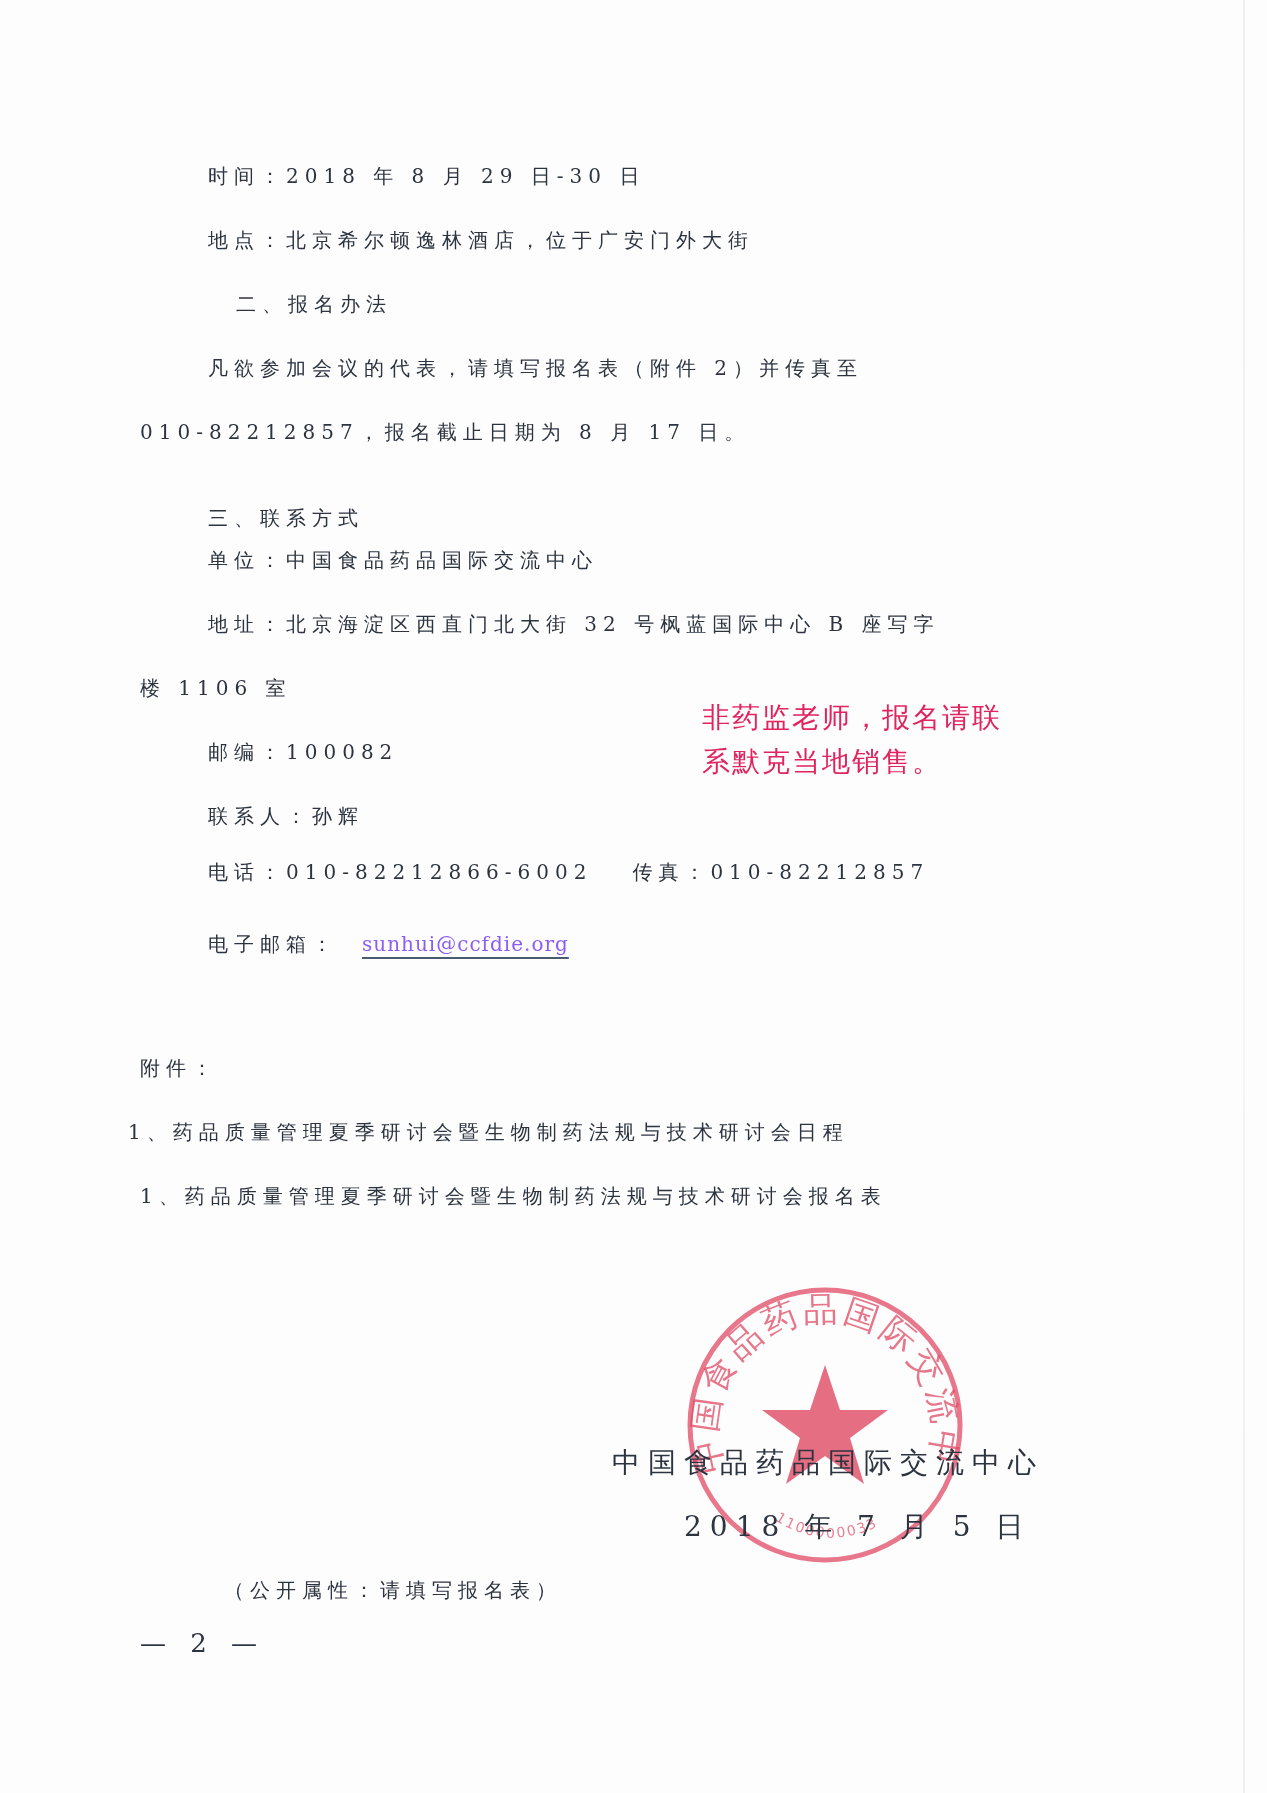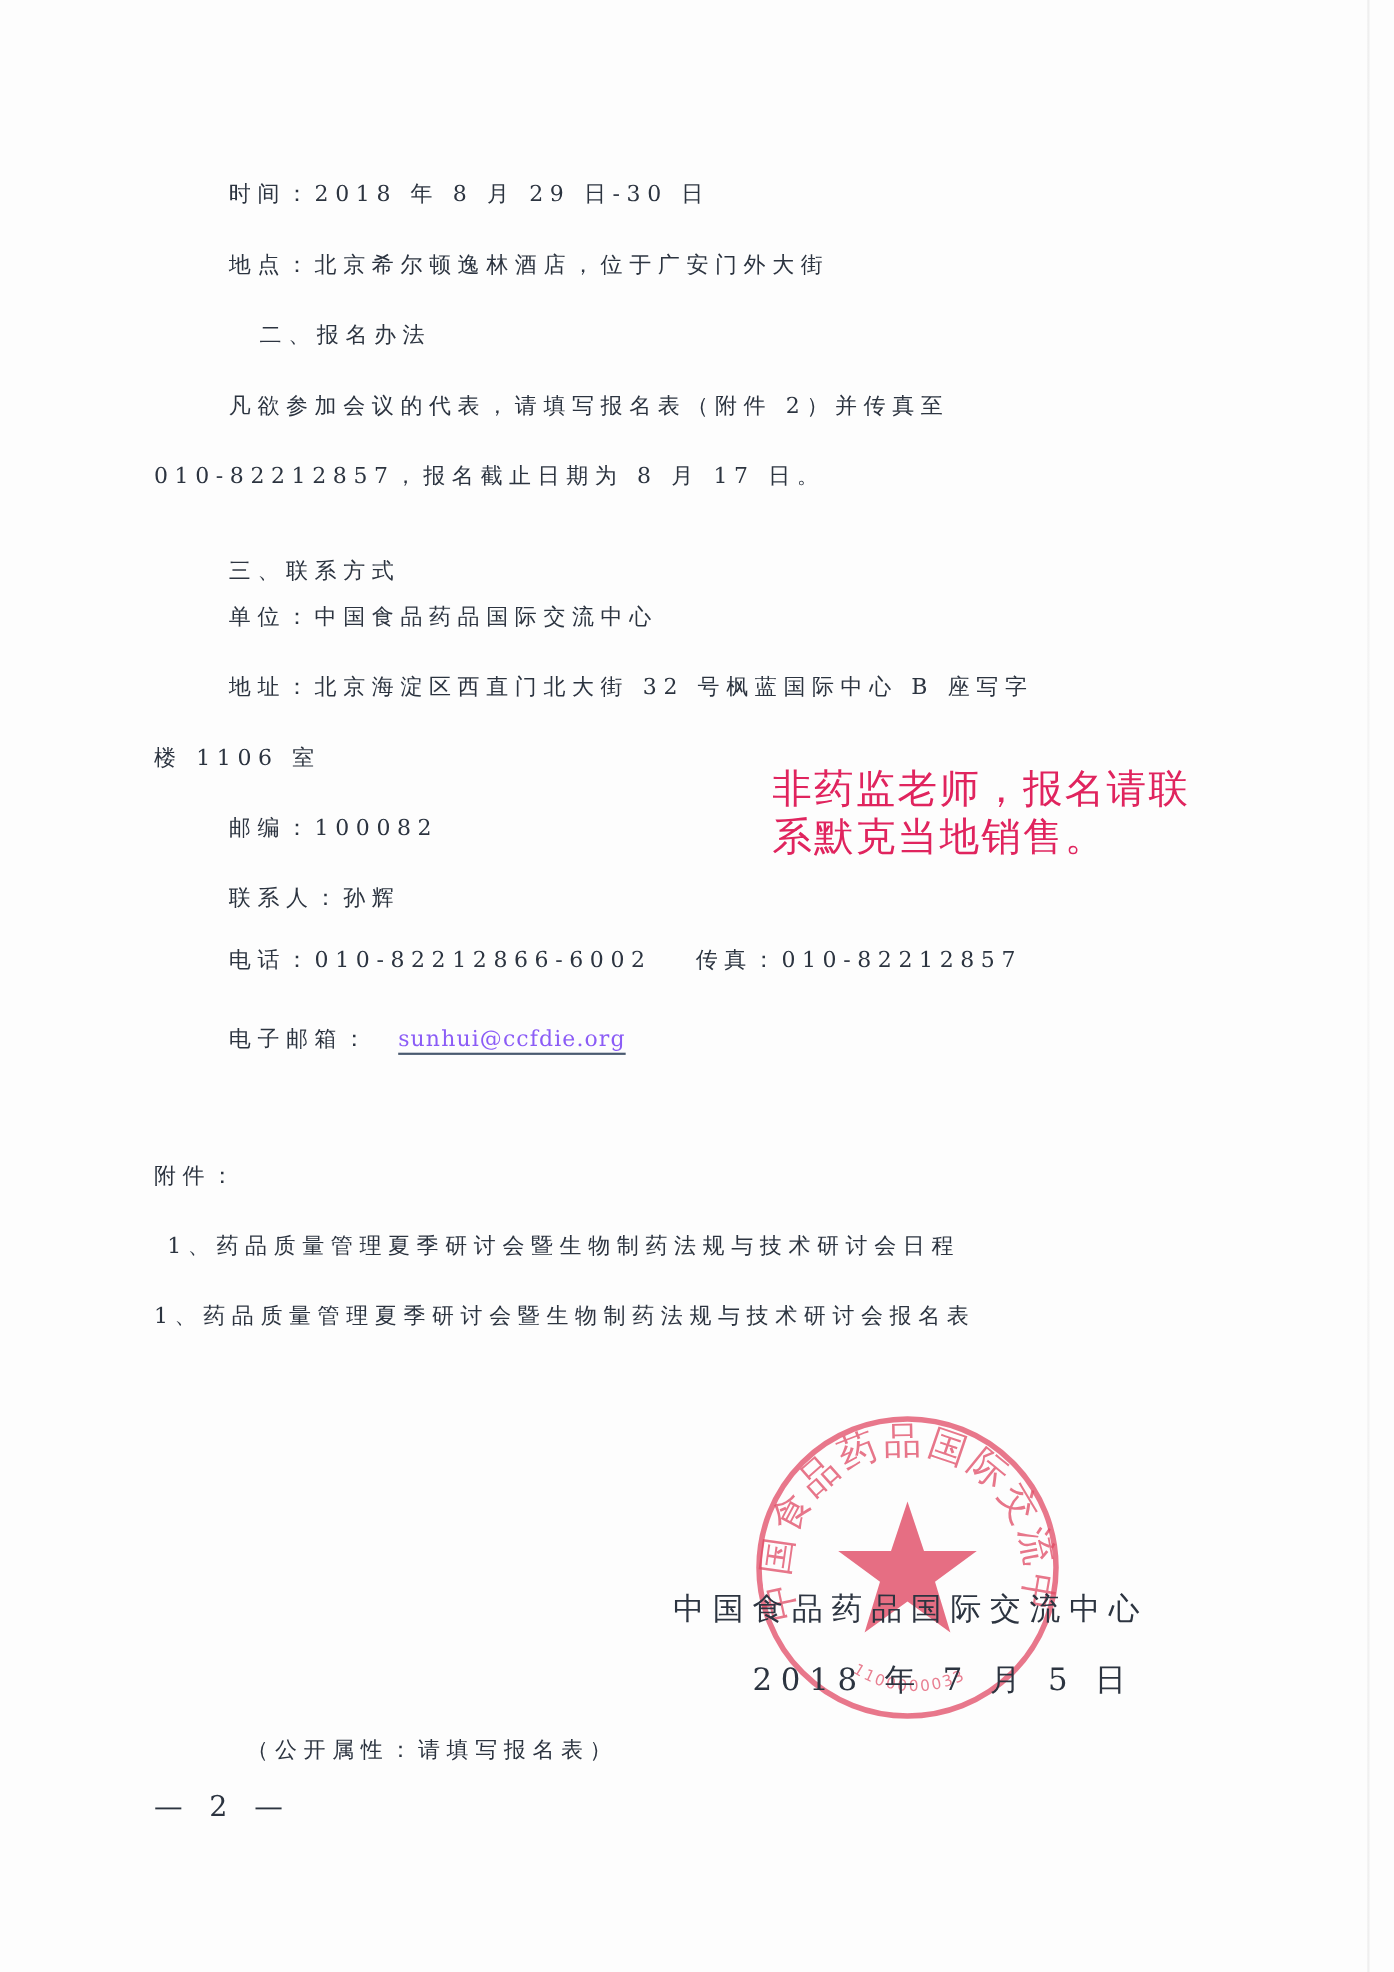--- a/index.html
+++ b/index.html
@@ -18,21 +18,21 @@
       position: absolute; font-size: 20px; letter-spacing: 6px; white-space: nowrap;
       line-height: 36px;
     }
     .email {
       text-decoration: underline; text-decoration-color: #4a5a70; text-underline-offset: 6px;
       letter-spacing: 1px; color: #8b5cf6;
     }
     .note {
       position: absolute; left: 702px; top: 696px; width: 400px;
       font-family: "DejaVu Sans", "Liberation Sans", sans-serif;
-      color: #e0245e; font-size: 36px; line-height: 44px; letter-spacing: 2px;
+      color: #e0245e; font-size: 28px; line-height: 44px; letter-spacing: 2px;
     }
     .stamp {
       position: absolute; left: 680px; top: 1280px; width: 290px; height: 290px;
     }
     .sig { position: absolute; font-size: 28px; letter-spacing: 8px; white-space: nowrap; z-index: 2; }
     .pagenum { position: absolute; left: 140px; top: 1628px; font-size: 26px; letter-spacing: 8px; }
   </style>
 </head>
 <body>
 
@@ -72,21 +72,21 @@
 
   <div class="line" style="left:208px; top:854px;">
     <span>电话：</span><span>010-82212866-6002</span><span style="display:inline-block;width:40px;"></span><span>传真：</span><span>010-82212857</span>
   </div>
 
   <div class="line" style="left:208px; top:926px;">
     <span>电子邮箱：</span><span style="display:inline-block;width:24px;"></span><span class="email">sunhui@ccfdie.org</span>
   </div>
 
   <div class="line" style="left:140px; top:1050px;">附件：</div>
-  <div class="line" style="left:152px; top:1114px;">1、药品质量管理夏季研讨会暨生物制药法规与技术研讨会日程</div>
+  <div class="line" style="left:128px; top:1114px;">1、药品质量管理夏季研讨会暨生物制药法规与技术研讨会日程</div>
   <div class="line" style="left:140px; top:1178px;">1、药品质量管理夏季研讨会暨生物制药法规与技术研讨会报名表</div>
 
   <div class="note">
     <div>非药监老师，报名请联</div>
     <div>系默克当地销售。</div>
   </div>
 
   <svg class="stamp" viewBox="0 0 290 290">
     <defs>
       <path id="arc" d="M 45 190 A 108 108 0 1 1 245 190"></path>

